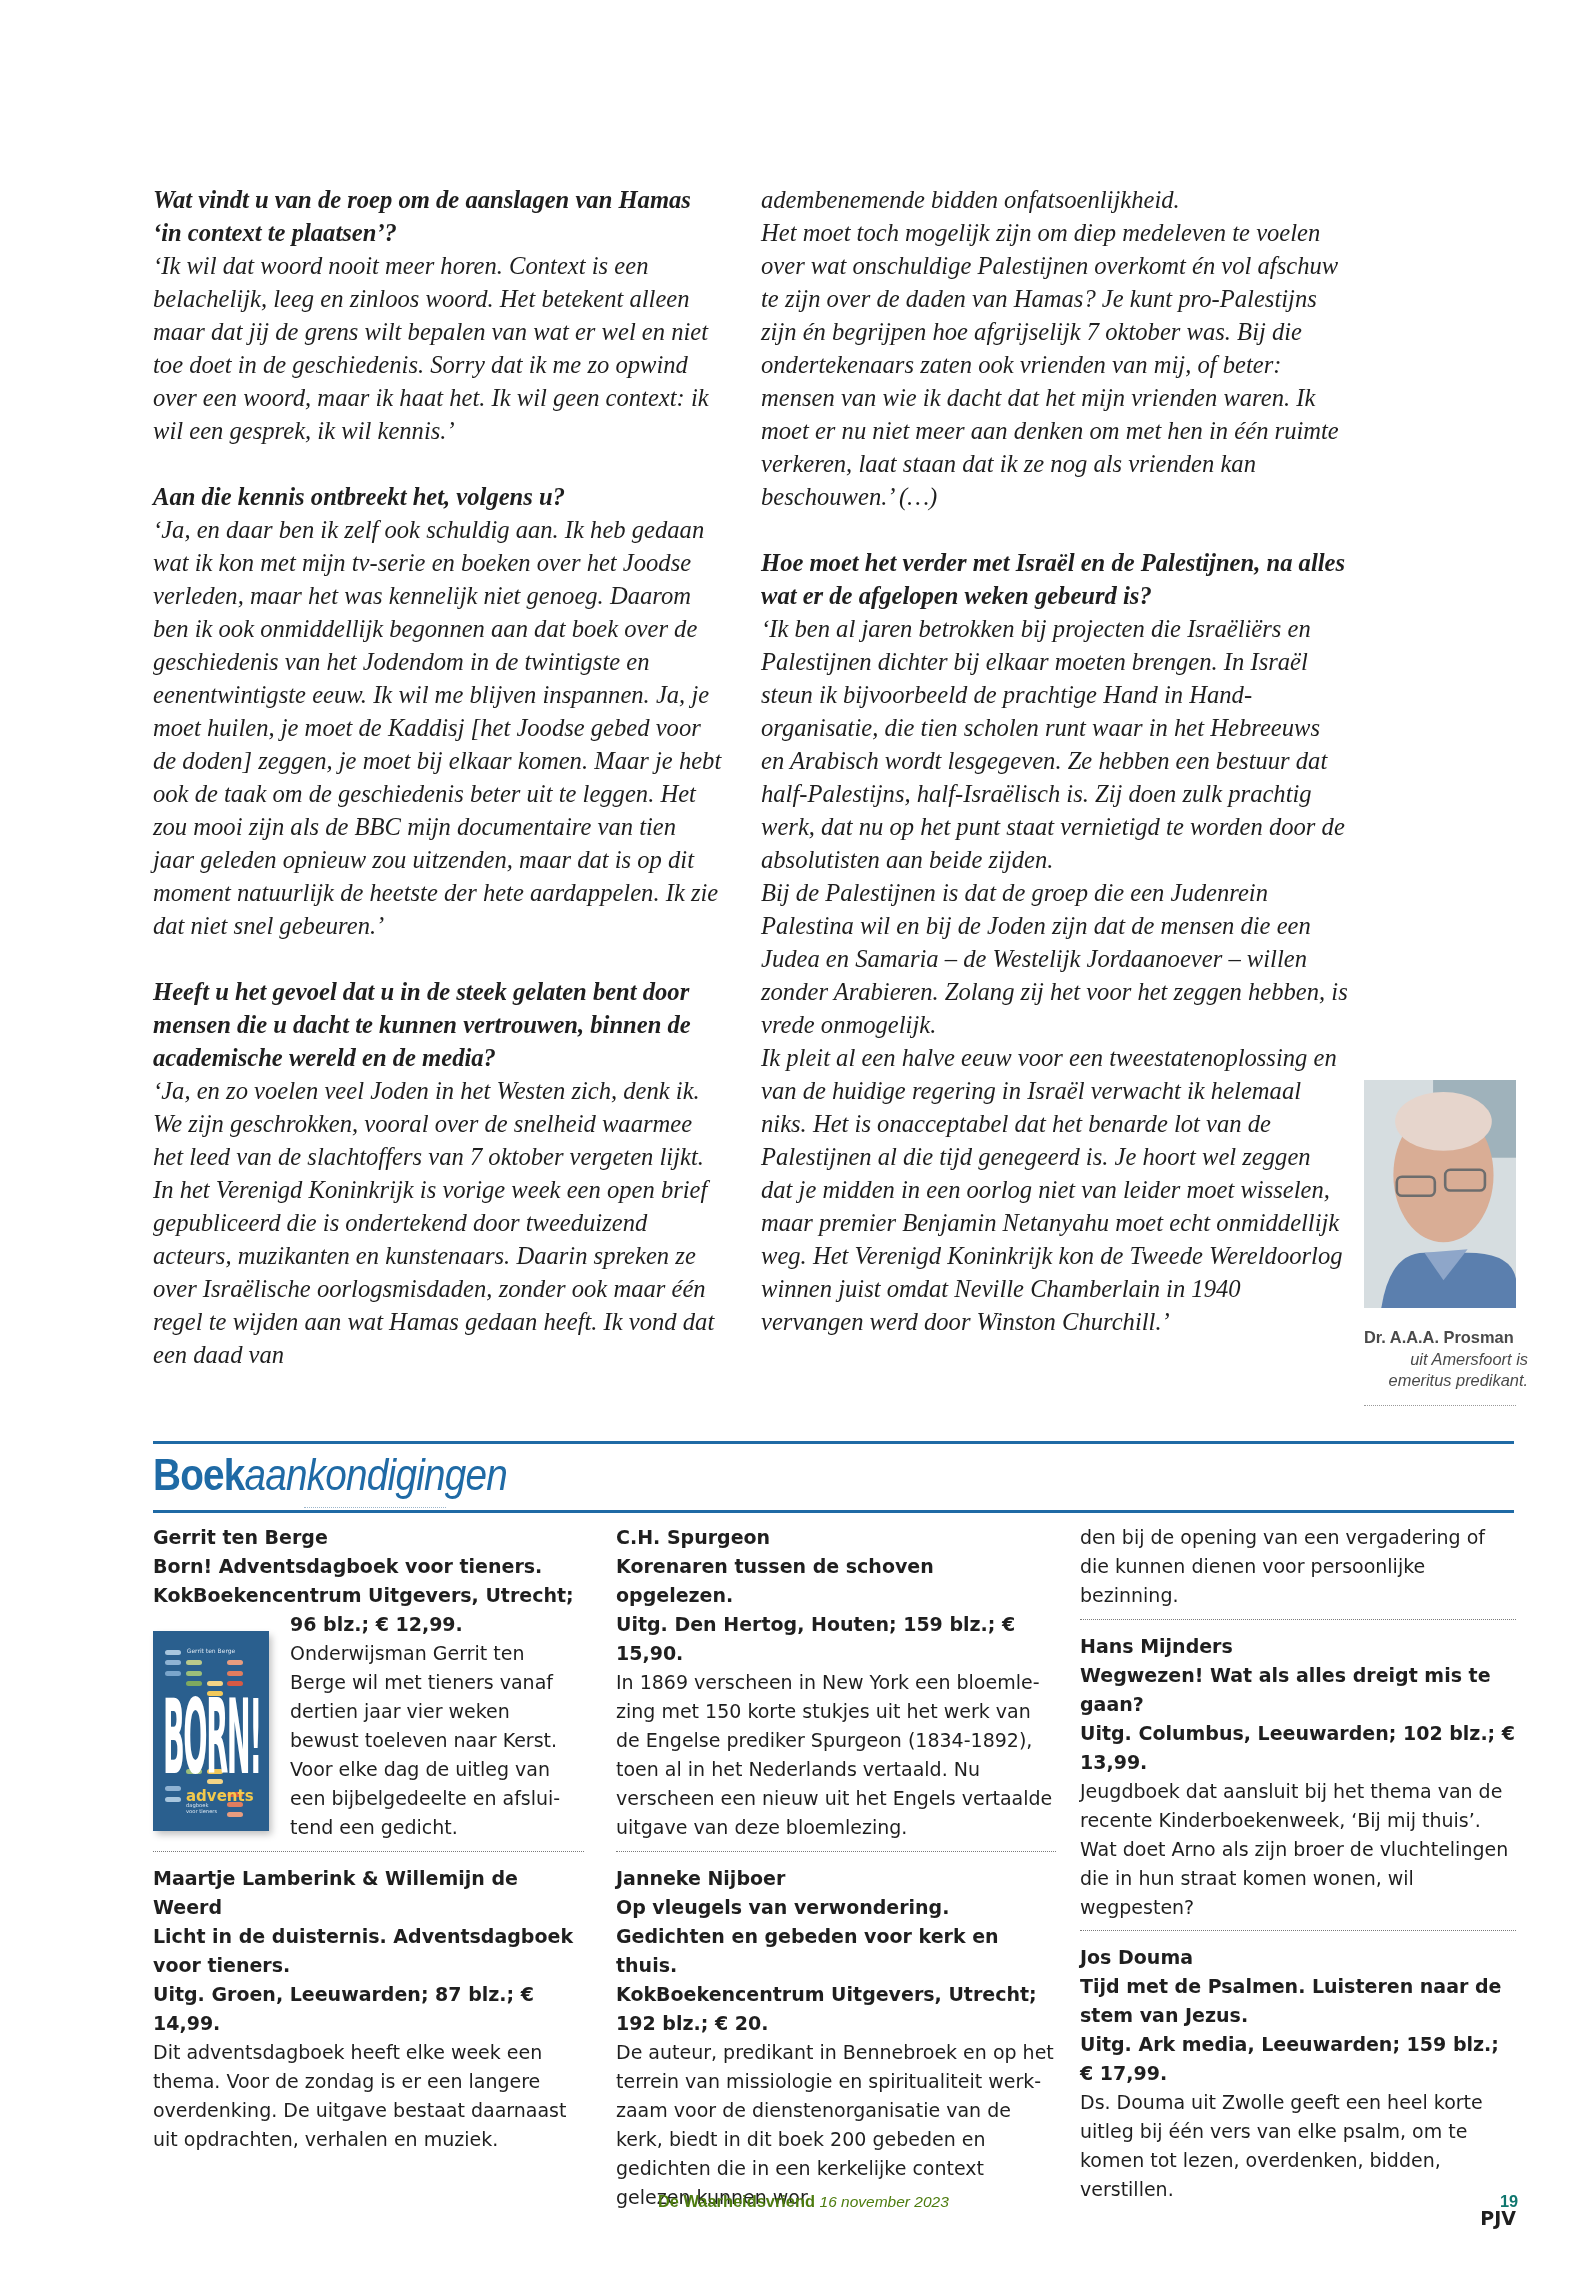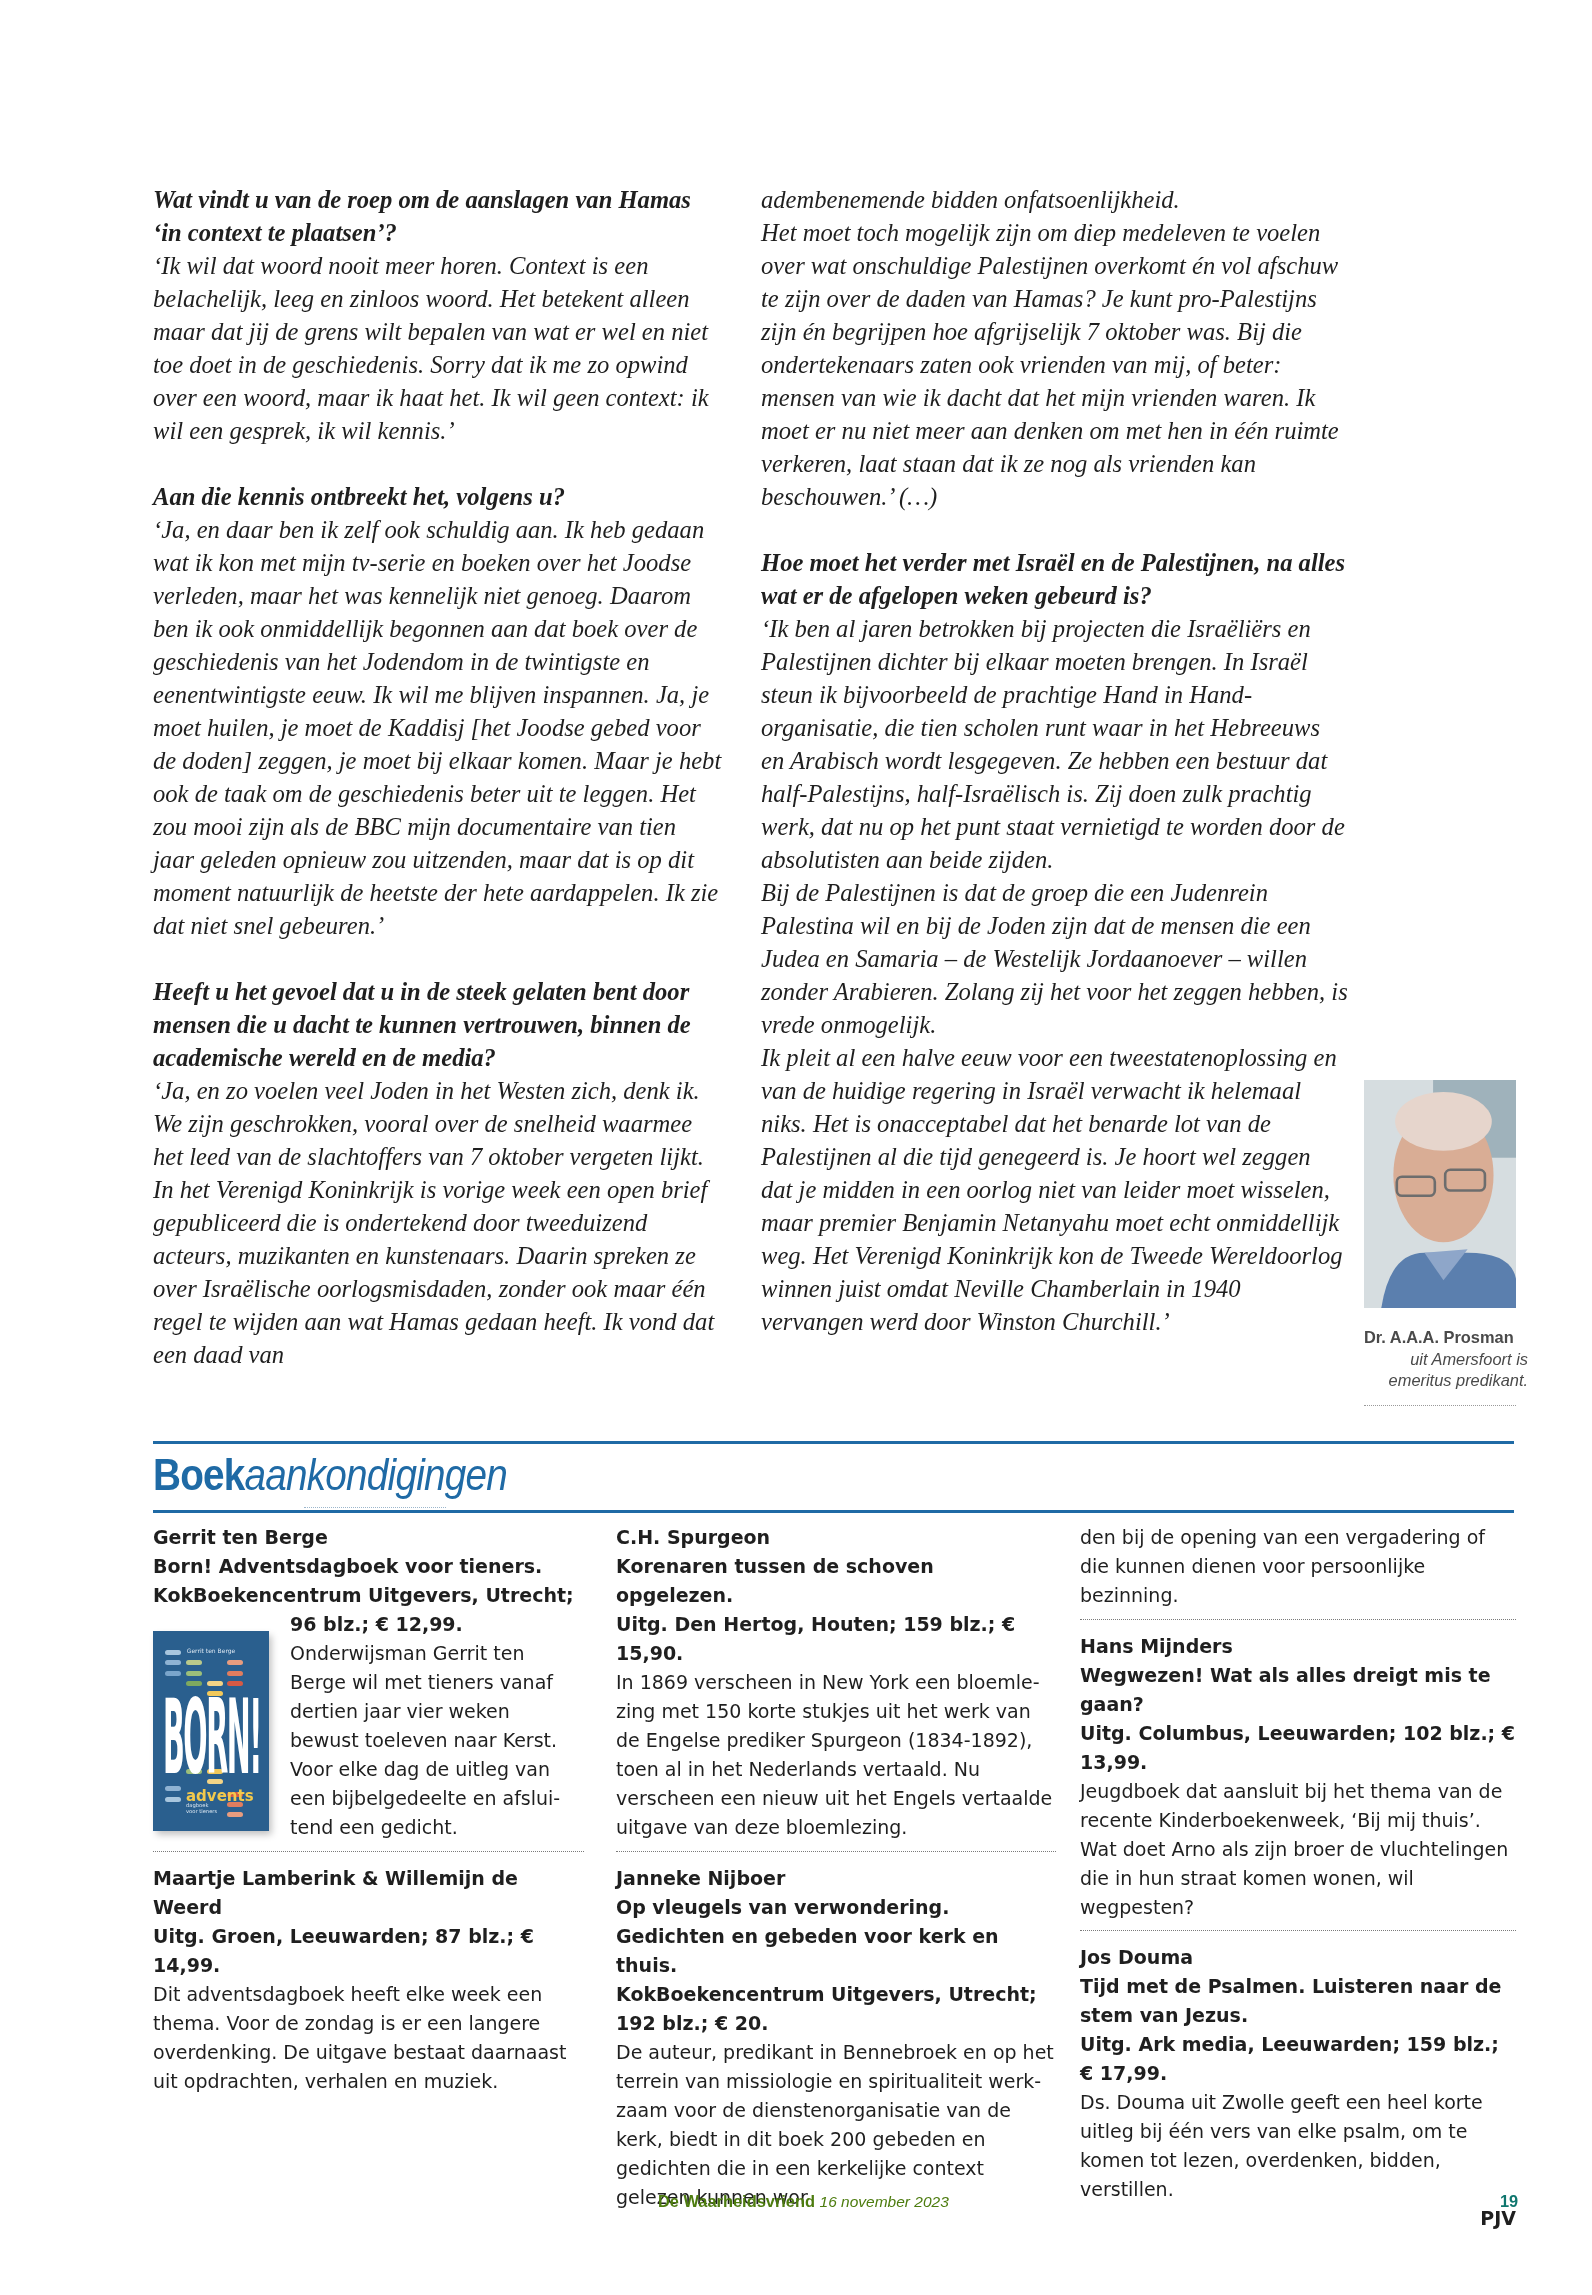--- a/index.html
+++ b/index.html
@@ -129,20 +129,21 @@
       <div class="adv">advents</div>
       <div class="sub"><span>dagboek</span><br><span>voor tieners</span></div>
     </div>
     <p class="b">96 blz.; € 12,99.</p>
     <p>Onderwijsman Gerrit ten Berge wil met tieners vanaf dertien jaar vier weken bewust toeleven naar Kerst. Voor elke dag de uitleg van een bijbelgedeelte en afslui­tend een gedicht.</p>
     <div style="clear:both"></div>
   </div>
   <div class="sep"></div>
   <div>
     <p class="b">Maartje Lamberink &amp; Willemijn de Weerd</p>
+    <p class="b">Licht in de duisternis. Adventsdagboek voor tieners.</p>
     <p class="b">Uitg. Groen, Leeuwarden; 87 blz.; € 14,99.</p>
     <p>Dit adventsdagboek heeft elke week een the­ma. Voor de zondag is er een langere overden­king. De uitgave bestaat daarnaast uit opdrachten, verhalen en muziek.</p>
   </div>
 </div>
 
 <div class="bcol bcol2">
   <div>
     <p class="b">C.H. Spurgeon</p>
     <p class="b">Korenaren tussen de schoven opgelezen.</p>
     <p class="b">Uitg. Den Hertog, Houten; 159 blz.; € 15,90.</p>

